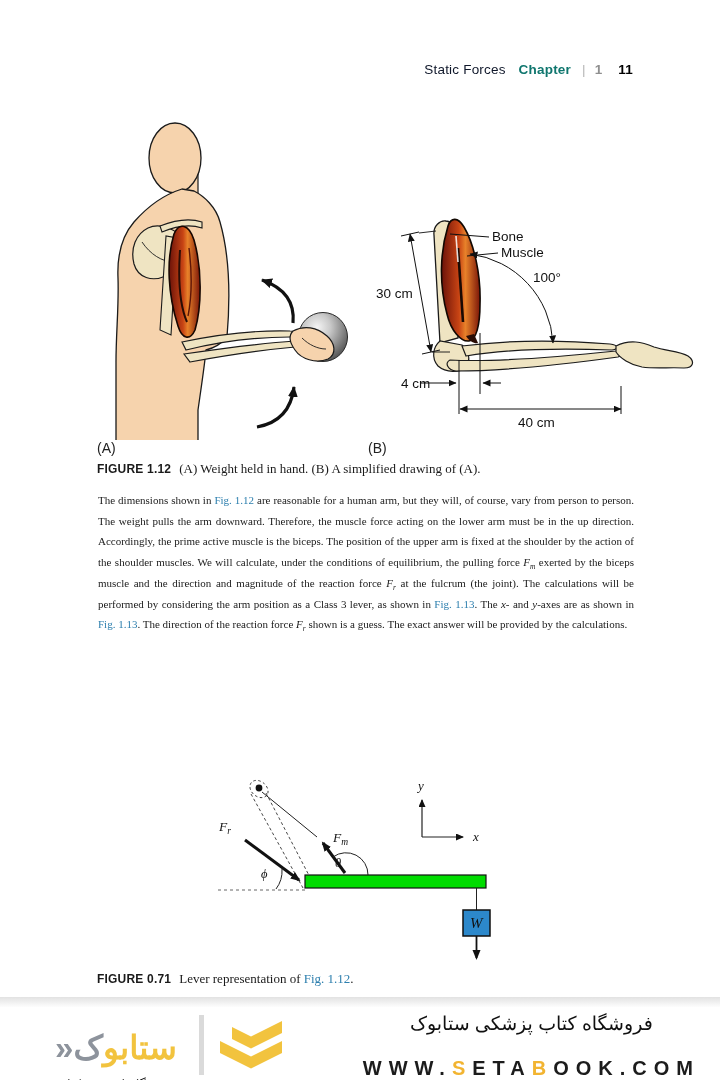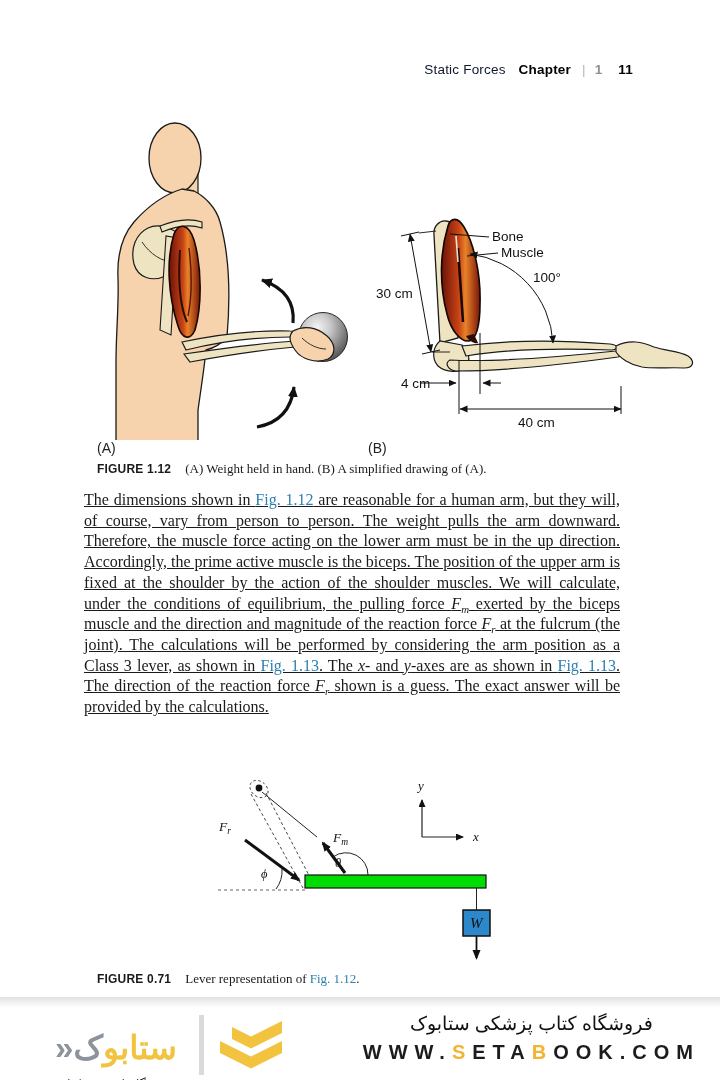--- a/index.html
+++ b/index.html
@@ -4,35 +4,35 @@
 <style>
   html,body{margin:0;padding:0;}
   body{width:720px;height:1080px;background:#ffffff;position:relative;overflow:hidden;
        font-family:"Liberation Serif",serif;color:#1a1a1a;}
   .abs{position:absolute;}
 
   
   .page-header{position:absolute;top:62px;right:87px;font-family:"Liberation Sans",sans-serif;
                font-size:13.5px;letter-spacing:.2px;white-space:nowrap;}
   .h-section{color:#0f172a;text-align:right;}
-  .h-chapter{color:#000000;font-weight:bold;margin-left:9px;}
+  .h-chapter{color:#0f766e;font-weight:bold;margin-left:9px;}
   .h-pipe{color:#b5b5b5;margin-left:7px;font-weight:300;}
   .h-num{color:#8f8f8f;margin-left:5px;font-weight:bold;}
   .h-page{color:#000000;font-weight:bold;margin-left:12px;}
 
   
   .panel-label{position:absolute;font-family:"Liberation Sans",sans-serif;font-size:14px;color:#222;}
   .fig-caption{position:absolute;left:97px;width:540px;font-size:13px;color:#1a1a1a;}
   .fig-caption .cap-label{font-family:"Liberation Sans",sans-serif;font-weight:bold;font-size:12px;
-                          letter-spacing:.2px;margin-right:14px;}
+                          letter-spacing:.2px;margin-right:8px;}
   .figlink{color:#2d7fae;}
 
   
-  .bodytext{position:absolute;left:84px;top:490px;width:536px;font-size:16px;
-            line-height:20.7px;text-align:justify;text-decoration:underline;}
+  .bodytext{position:absolute;left:98px;top:490px;width:536px;font-size:11px;
+            line-height:20.7px;text-align:justify;}
   .bodytext p{margin:0;}
   .bodytext p.indented{text-indent:24px;}
   .mi{font-style:italic;}
   .mi sub{font-size:0.68em;line-height:0;}
 
   
   svg{pointer-events:none;}
   .svg-sans{font-family:"Liberation Sans",sans-serif;fill:#111;}
   .svg-math{font-family:"Liberation Serif",serif;font-style:italic;fill:#111;}
 
@@ -45,21 +45,21 @@
              line-height:34px;direction:rtl;white-space:nowrap;}
   .logo-word .ly{color:#f2c33e;}
   .logo-word .lg{color:#8d939c;}
   .logo-sub{font-family:"Liberation Sans",sans-serif;font-size:13px;color:#000000;
             direction:rtl;margin-top:12px;}
   .logo-divider{position:absolute;left:199px;top:8px;width:5px;height:60px;background:#dadada;}
   .store-block{position:absolute;right:20px;top:4px;text-align:center;}
   .store-title{font-family:"Liberation Sans",sans-serif;font-size:19px;color:#101010;
                direction:rtl;line-height:26px;}
   .store-url{font-family:"Liberation Sans",sans-serif;font-weight:bold;font-size:20px;
-             letter-spacing:7px;color:#1c1c1c;margin-top:4px;white-space:nowrap;}
+             letter-spacing:7px;color:#1c1c1c;margin-top:20px;white-space:nowrap;}
   .store-url .uy{color:#f2b431;}
 </style>
 </head>
 <body>
 
 <div class="page">
 
   <div class="page-header">
     <span class="h-section">Static Forces</span>
     <span class="h-chapter">Chapter</span>

